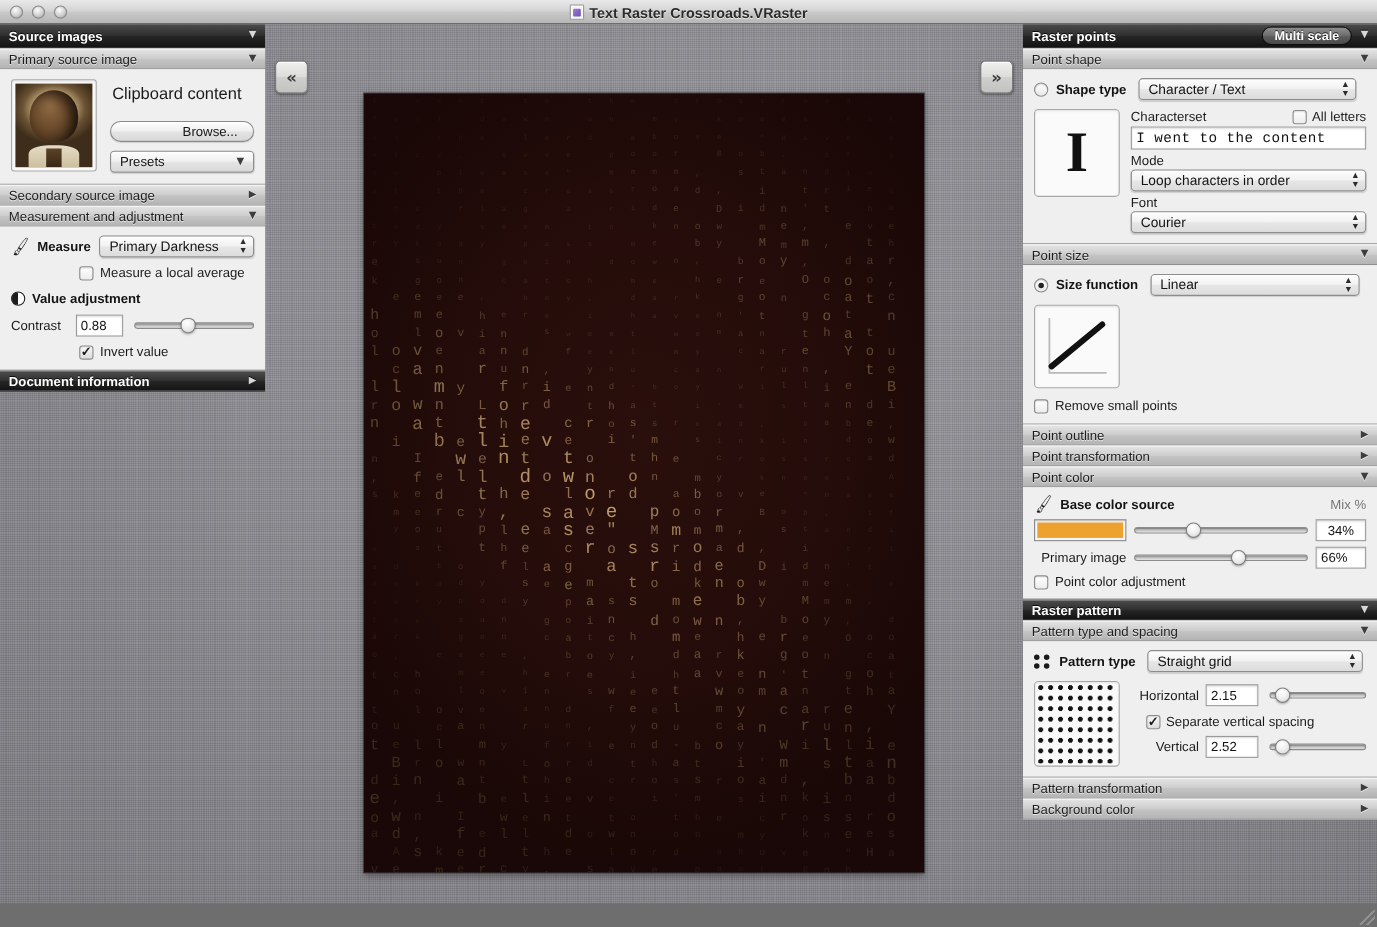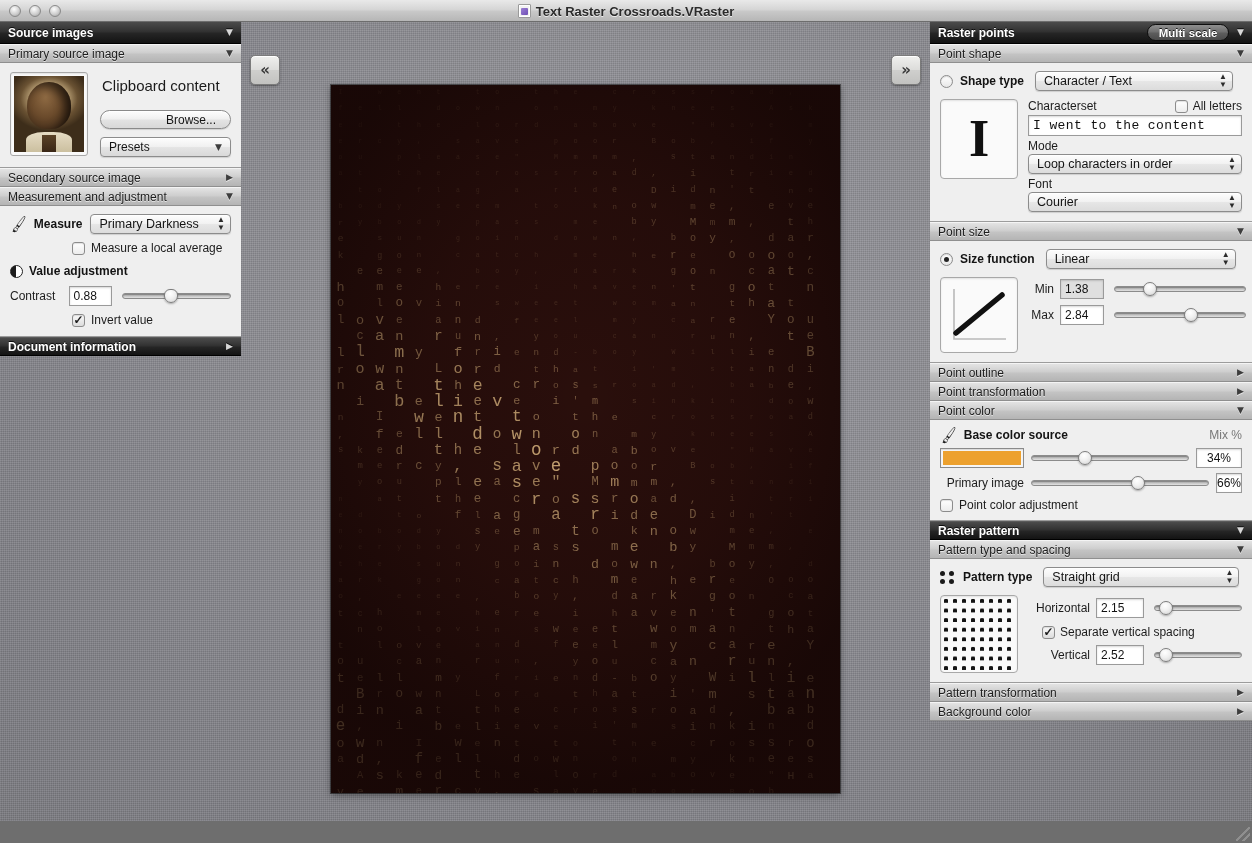--- a/index.html
+++ b/index.html
@@ -452,44 +452,26 @@
         </div>
       </div>
 
       <div class="row" style="align-items:flex-start;gap:10px;">
         <div class="preview-box" style="width:78px;height:76px;">
           <svg width="66" height="64" viewBox="0 0 66 64">
             <path d="M8 6 L8 56 L60 56" stroke="#b9b9b9" stroke-width="1.6" fill="none"></path>
             <path d="M10 50 L56 12" stroke="#111" stroke-width="5.5" stroke-linecap="round" fill="none"></path>
           </svg>
         </div>
-        <div style="flex:1;padding-top:2px;">
-          <div class="row" style="gap:6px;margin-bottom:6px;">
-            <span class="lbl" style="width:26px;text-align:right;">Min</span>
-            <div class="txtfield sel" style="width:44px;">
-              <span>1.38</span>
-            </div>
-            <div class="slider" style="width:132px;margin-left:4px;">
-              <div class="track"></div>
-                <div class="knob" style="left:27%"></div>
-            </div>
-          </div>
-          <div class="row" style="gap:6px;">
-            <span class="lbl" style="width:26px;text-align:right;">Max</span>
-            <div class="txtfield" style="width:44px;">
-              <span>2.84</span>
-            </div>
-            <div class="slider" style="width:132px;margin-left:4px;">
-              <div class="track"></div>
-                <div class="knob" style="left:58%"></div>
-            </div>
-          </div>
-        </div>
-      </div>
-
+      </div>
+
+      <div class="row" style="gap:6px;margin-top:9px;">
+        <span class="cb"></span>
+        <span class="lbl">Remove small points</span>
+      </div>
     </div>
 
     <div class="hdr-sub">
       <span>Point outline</span>
       <span class="tri ico">▶</span>
     </div>
     <div class="hdr-sub">
       <span>Point transformation</span>
       <span class="tri ico">▶</span>
     </div>
@@ -520,21 +502,21 @@
           <span>34%</span>
         </div>
       </div>
 
       <div class="row" style="gap:7px;margin-bottom:5px;">
         <span class="lbl" style="width:84px;text-align:right;">Primary image</span>
         <div class="slider" style="flex:1;">
           <div class="track"></div>
             <div class="knob" style="left:60%"></div>
         </div>
-        <div class="txtfield" style="width:26px;justify-content:center;">
+        <div class="txtfield" style="width:46px;justify-content:flex-start;">
           <span>66%</span>
         </div>
       </div>
 
 
       <div class="row" style="gap:6px;">
         <span class="cb"></span>
         <span class="lbl">Point color adjustment</span>
       </div>
     </div>

